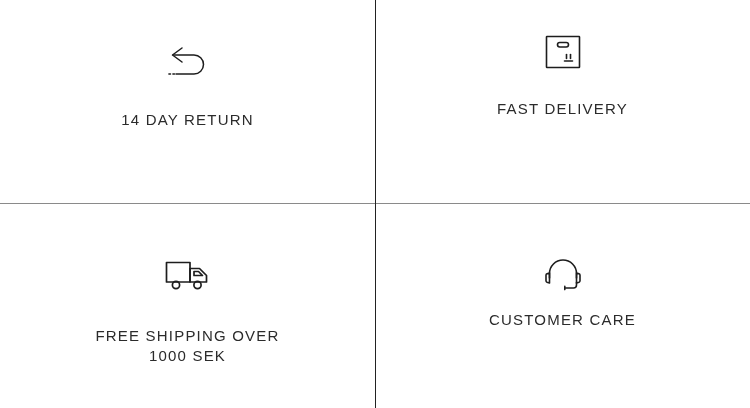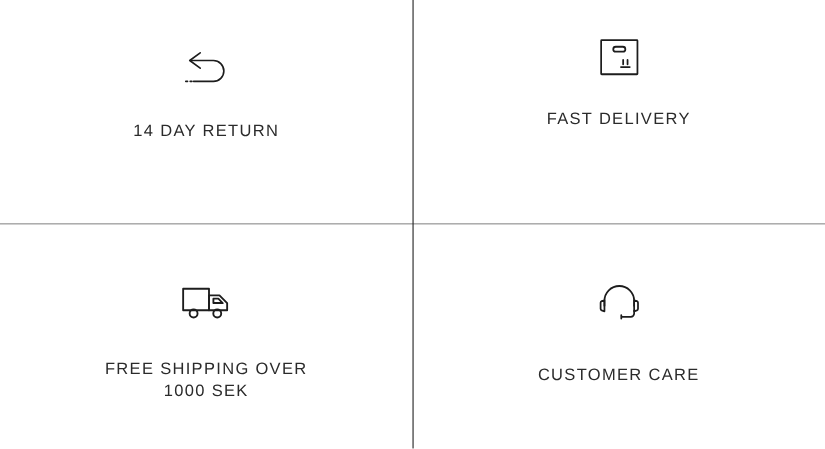--- a/index.html
+++ b/index.html
@@ -72,21 +72,21 @@
     font-size: 15px;
     font-weight: 400;
     letter-spacing: 1.2px;
     color: #2b2b2b;
     text-align: center;
     line-height: 1.32;
     white-space: pre-line;
     text-transform: uppercase;
   }
   .cell-bottom-left .badge-label { margin-top: 26px; }
-  .cell-bottom-right .badge-label { margin-top: 31px; }
+  .cell-bottom-right .badge-label { margin-top: 10px; }
   .cell-top-right .badge-label { margin-top: 23px; }
 </style>
 </head>
 <body>
 
 <div class="badge-grid">
 
   <div class="divider-vertical"></div>
   <div class="divider-horizontal"></div>
 

